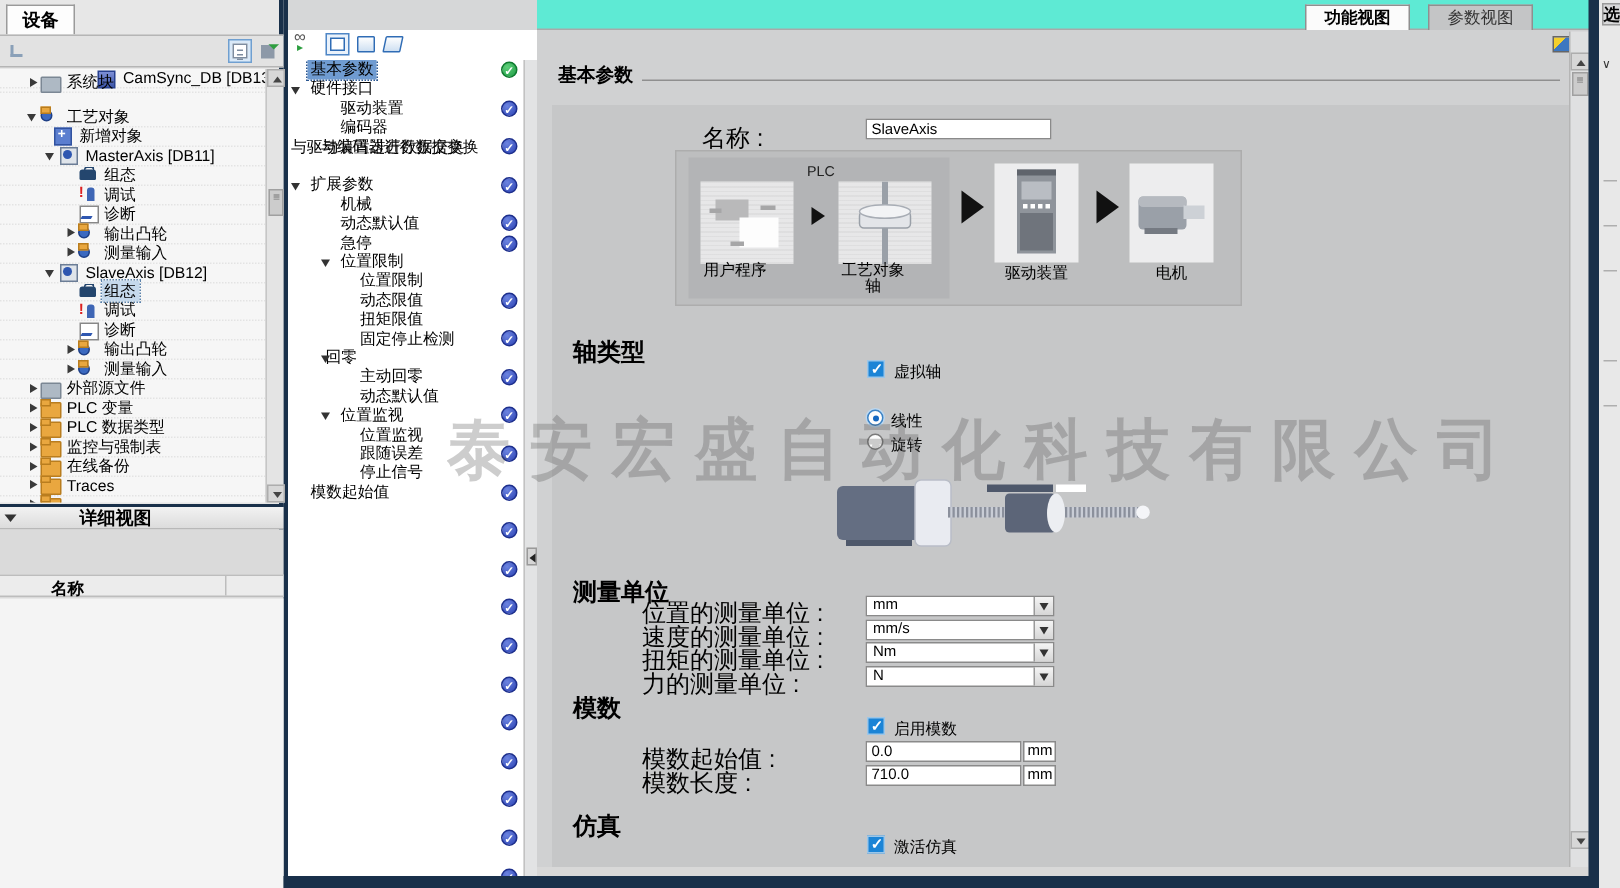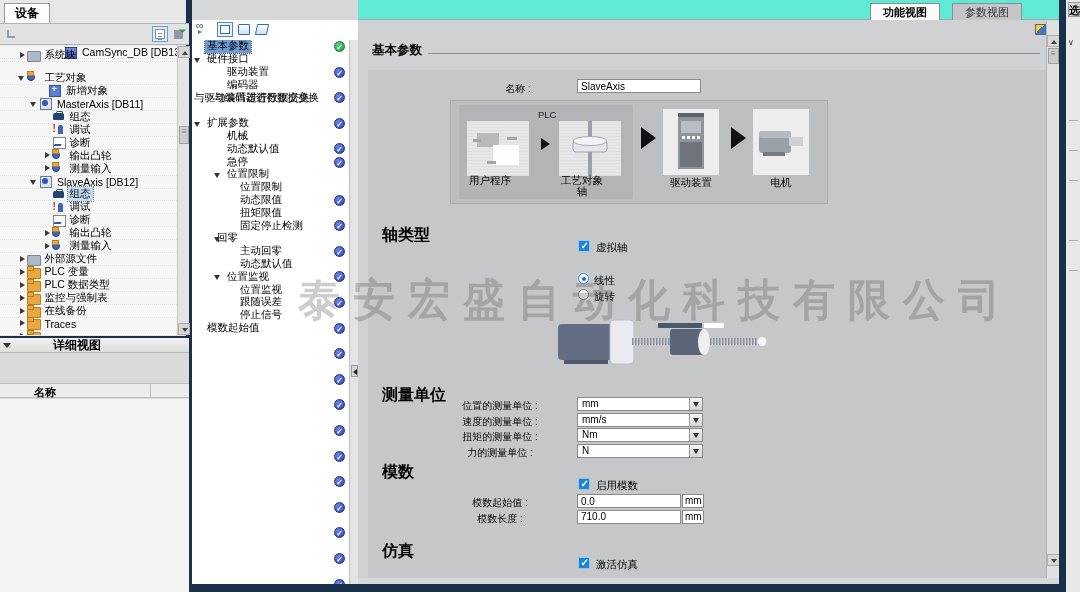--- a/index.html
+++ b/index.html
@@ -91,21 +91,21 @@
   #tab-strip { position:absolute; left:0; top:0; width:100%; height:20px; background:#5eead4; border-bottom:1px solid #a9a9a9; }
   .view-tab { position:absolute; top:3px; height:17px; padding:0 12px; line-height:17px; font-size:11px; border:1px solid #8f8f8f; border-bottom:none; }
   .view-tab.active { background:#fbfbfb; font-weight:bold; z-index:2; }
   .view-tab.inactive { background:#c4c5c6; color:#333; }
   #split-icon { position:absolute; left:677px; top:24px; width:13px; height:11px; background:linear-gradient(135deg,#f4d02c 40%,#3d77c0 40%); border:1px solid #666; }
 
   #main-title { position:absolute; left:14px; top:42px; font-size:12.5px; font-weight:bold; }
   #title-rule { position:absolute; left:70px; top:53px; width:612px; height:1px; background:#8f8f8f; }
   #inner { position:absolute; left:10px; top:70px; width:678px; height:508px; background:#c6c7c8; }
 
-  .row-label { position:absolute; text-align:center; font-size:10px; }
+  .row-label { position:absolute; text-align:left; font-size:16px; }
   .txt-input { position:absolute; height:14px; background:#fff; border:1px solid #8a8a8a; font-family:"Liberation Sans",sans-serif; font-size:10px; padding:0 3px; }
 
   #diagram { position:absolute; left:82px; top:30px; width:378px; height:104px; background:#bdbebf; border:1px solid #adadad; }
   #plc-box { position:absolute; left:8px; top:4px; width:174px; height:94px; background:#b3b4b6; }
   #plc-label { position:absolute; left:79px; top:4px; font-size:9.5px; color:#222; }
   .tile { position:absolute; background:#e7e7e8; background-image:repeating-linear-gradient(0deg, rgba(160,160,160,.12) 0 1px, transparent 1px 3px); }
   .tile svg { position:absolute; inset:0; }
   .node-label { position:absolute; font-size:10.5px; text-align:center; white-space:pre-line; line-height:11px; }
   .barrow { position:absolute; width:0; height:0; }
   .barrow.small { border-top:6px solid transparent; border-bottom:6px solid transparent; border-left:9px solid #111; }
@@ -160,21 +160,21 @@
       <div class="ltree-row" style="top: 3px; padding-left: 16.5px;">
         <span class="arrow r"></span>
         <span class="tico ic-foldg"></span>
         <span class="lbl">系统块</span>
       </div>
       <div class="ltree-row" style="top: 25.9px; padding-left: 16.5px;">
         <span class="arrow d"></span>
         <span class="tico ic-folder ic-gear"></span>
         <span class="lbl">工艺对象</span>
       </div>
-      <div class="ltree-row" style="top: 38.85px; padding-left: 38px;">
+      <div class="ltree-row" style="top: 38.85px; padding-left: 25px;">
         <span class="arrow"></span>
         <span class="tico ic-add"></span>
         <span class="lbl">新增对象</span>
       </div>
       <div class="ltree-row" style="top: 51.8px; padding-left: 29px;">
         <span class="arrow d"></span>
         <span class="tico ic-axis"></span>
         <span class="lbl">MasterAxis [DB11]</span>
       </div>
       <div class="ltree-row" style="top: 64.75px; padding-left: 41.5px;">

